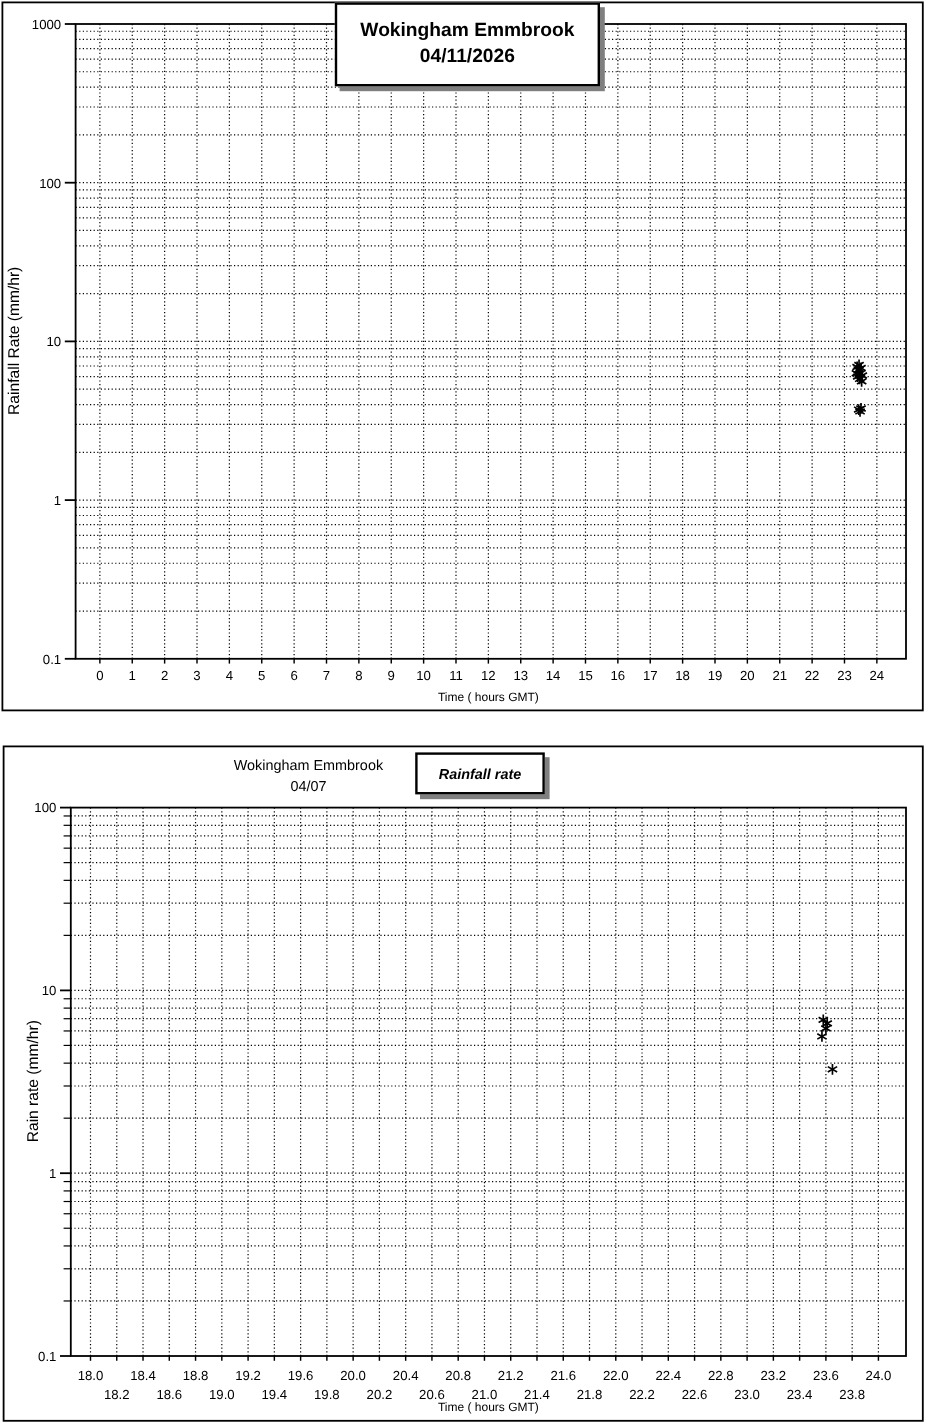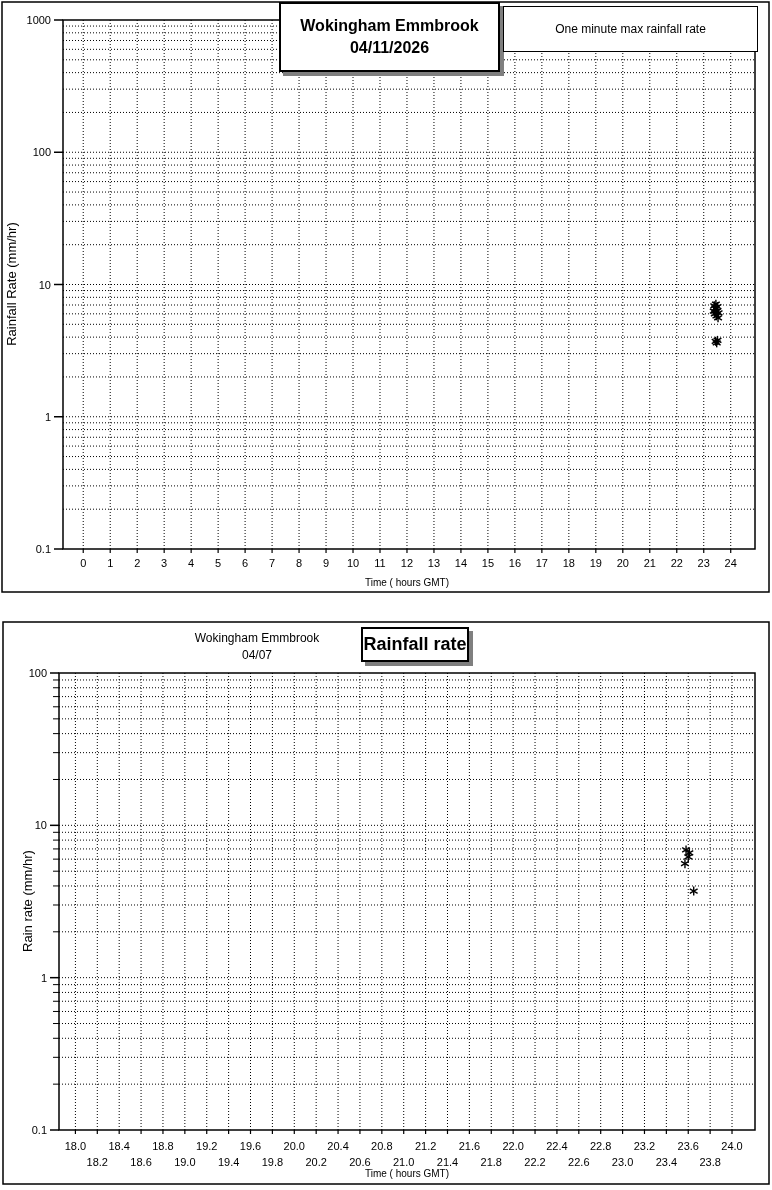--- a/index.html
+++ b/index.html
@@ -5,22 +5,22 @@
   html,body{margin:0;padding:0;background:#fff;}
   .page{position:relative;width:772px;height:1190px;background:#fff;overflow:hidden;
         font-family:"Liberation Sans",sans-serif;color:#000;}
   #canvas{position:absolute;left:0;top:0;}
   svg text{font-family:"Liberation Sans",sans-serif;fill:#000;}
   .box{position:absolute;background:#fff;border:2px solid #000;display:flex;
        flex-direction:column;align-items:center;justify-content:center;text-align:center;}
   .title-box{left:279px;top:2px;width:217px;height:66px;box-shadow:4px 4px 0 #7f7f7f;
              font-size:16px;font-weight:bold;line-height:22px;}
   .legend-box{left:503px;top:6px;width:253px;height:44px;border-width:1px;font-size:12px;}
-  .rate-box{left:361px;top:627px;width:104px;height:31px;box-shadow:4px 4px 0 #7f7f7f;
-            font-size:18px;font-weight:bold;}
+  .rate-box{left:346px;top:627px;width:104px;height:31px;box-shadow:4px 4px 0 #7f7f7f;
+            font-size:12px;font-weight:bold;font-style:italic;}
   .small-header{position:absolute;left:157px;width:200px;text-align:center;font-size:12px;}
   .hdr1{top:631px;} .hdr2{top:648px;}
   .ylabel{position:absolute;white-space:nowrap;font-size:13px;
           transform:translate(-50%,-50%) rotate(-90deg);}
   .ylabel.top{left:11px;top:284px;} .ylabel.bottom{left:27px;top:901px;}
   .xlabel{position:absolute;white-space:nowrap;font-size:10px;transform:translate(-50%,-50%);}
   .xlabel.top{left:407px;top:582px;} .xlabel.bottom{left:407px;top:1173px;}
 </style>
 </head>
 <body>
@@ -356,23 +356,20 @@
       <line x1="693.2367369585393" y1="855.0728071524553" x2="685.4425083244794" y2="850.5728071524553" stroke="#000000" stroke-width="1.4"></line>
       <line x1="693.7169811320753" y1="895.6106040337944" x2="693.7169811320753" y2="886.6106040337944" stroke="#000000" stroke-width="1.4"></line>
       <line x1="689.8198668150453" y1="893.3606040337944" x2="697.6140954491052" y2="888.8606040337944" stroke="#000000" stroke-width="1.4"></line>
       <line x1="697.6140954491052" y1="893.3606040337944" x2="689.8198668150453" y2="888.8606040337944" stroke="#000000" stroke-width="1.4"></line>
     </svg>
 
   <div class="box title-box">
     <div>Wokingham Emmbrook</div>
     <div>04/11/2026</div>
   </div>
-  <div class="box legend-box">
-    <span>One minute max rainfall rate</span>
-  </div>
   <div class="ylabel top">Rainfall Rate (mm/hr)</div>
   <div class="xlabel top">Time ( hours GMT)</div>
 
   <div class="small-header hdr1">Wokingham Emmbrook</div>
   <div class="small-header hdr2">04/07</div>
   <div class="box rate-box">
     <span>Rainfall rate</span>
   </div>
   <div class="ylabel bottom">Rain rate (mm/hr)</div>
   <div class="xlabel bottom">Time ( hours GMT)</div>

